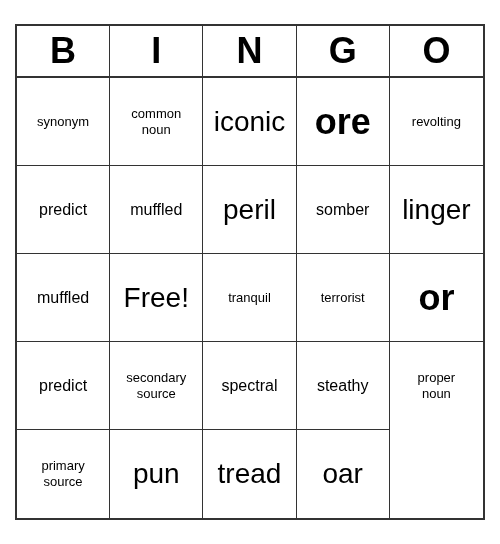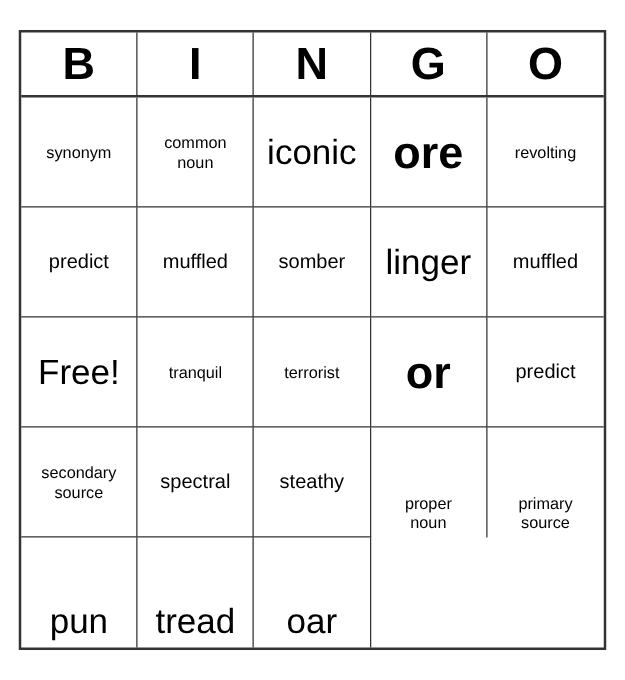--- a/index.html
+++ b/index.html
@@ -57,21 +57,20 @@
       text-align: center;
       padding: 4px;
     }
 
     .bingo-cell:nth-child(5n) {
       border-right: none;
     }
 
     .bingo-grid .bingo-cell:nth-last-child(-n+5) {
       border-bottom: none;
-      align-items: flex-end;
     }
 
     .cell-text {
       line-height: 1.2;
     }
 
     .size-small {
       font-size: 13px;
     }
 
@@ -115,20 +114,23 @@
       <div class="bingo-cell">
         <span class="cell-text size-small">revolting</span>
       </div>
       <div class="bingo-cell">
         <span class="cell-text size-medium">predict</span>
       </div>
       <div class="bingo-cell">
         <span class="cell-text size-medium">muffled</span>
       </div>
       <div class="bingo-cell">
+        <span class="cell-text size-large">peril</span>
+      </div>
+      <div class="bingo-cell">
         <span class="cell-text size-medium">somber</span>
       </div>
       <div class="bingo-cell">
         <span class="cell-text size-large">linger</span>
       </div>
       <div class="bingo-cell">
         <span class="cell-text size-medium">muffled</span>
       </div>
       <div class="bingo-cell">
         <span class="cell-text size-large">Free!</span>

